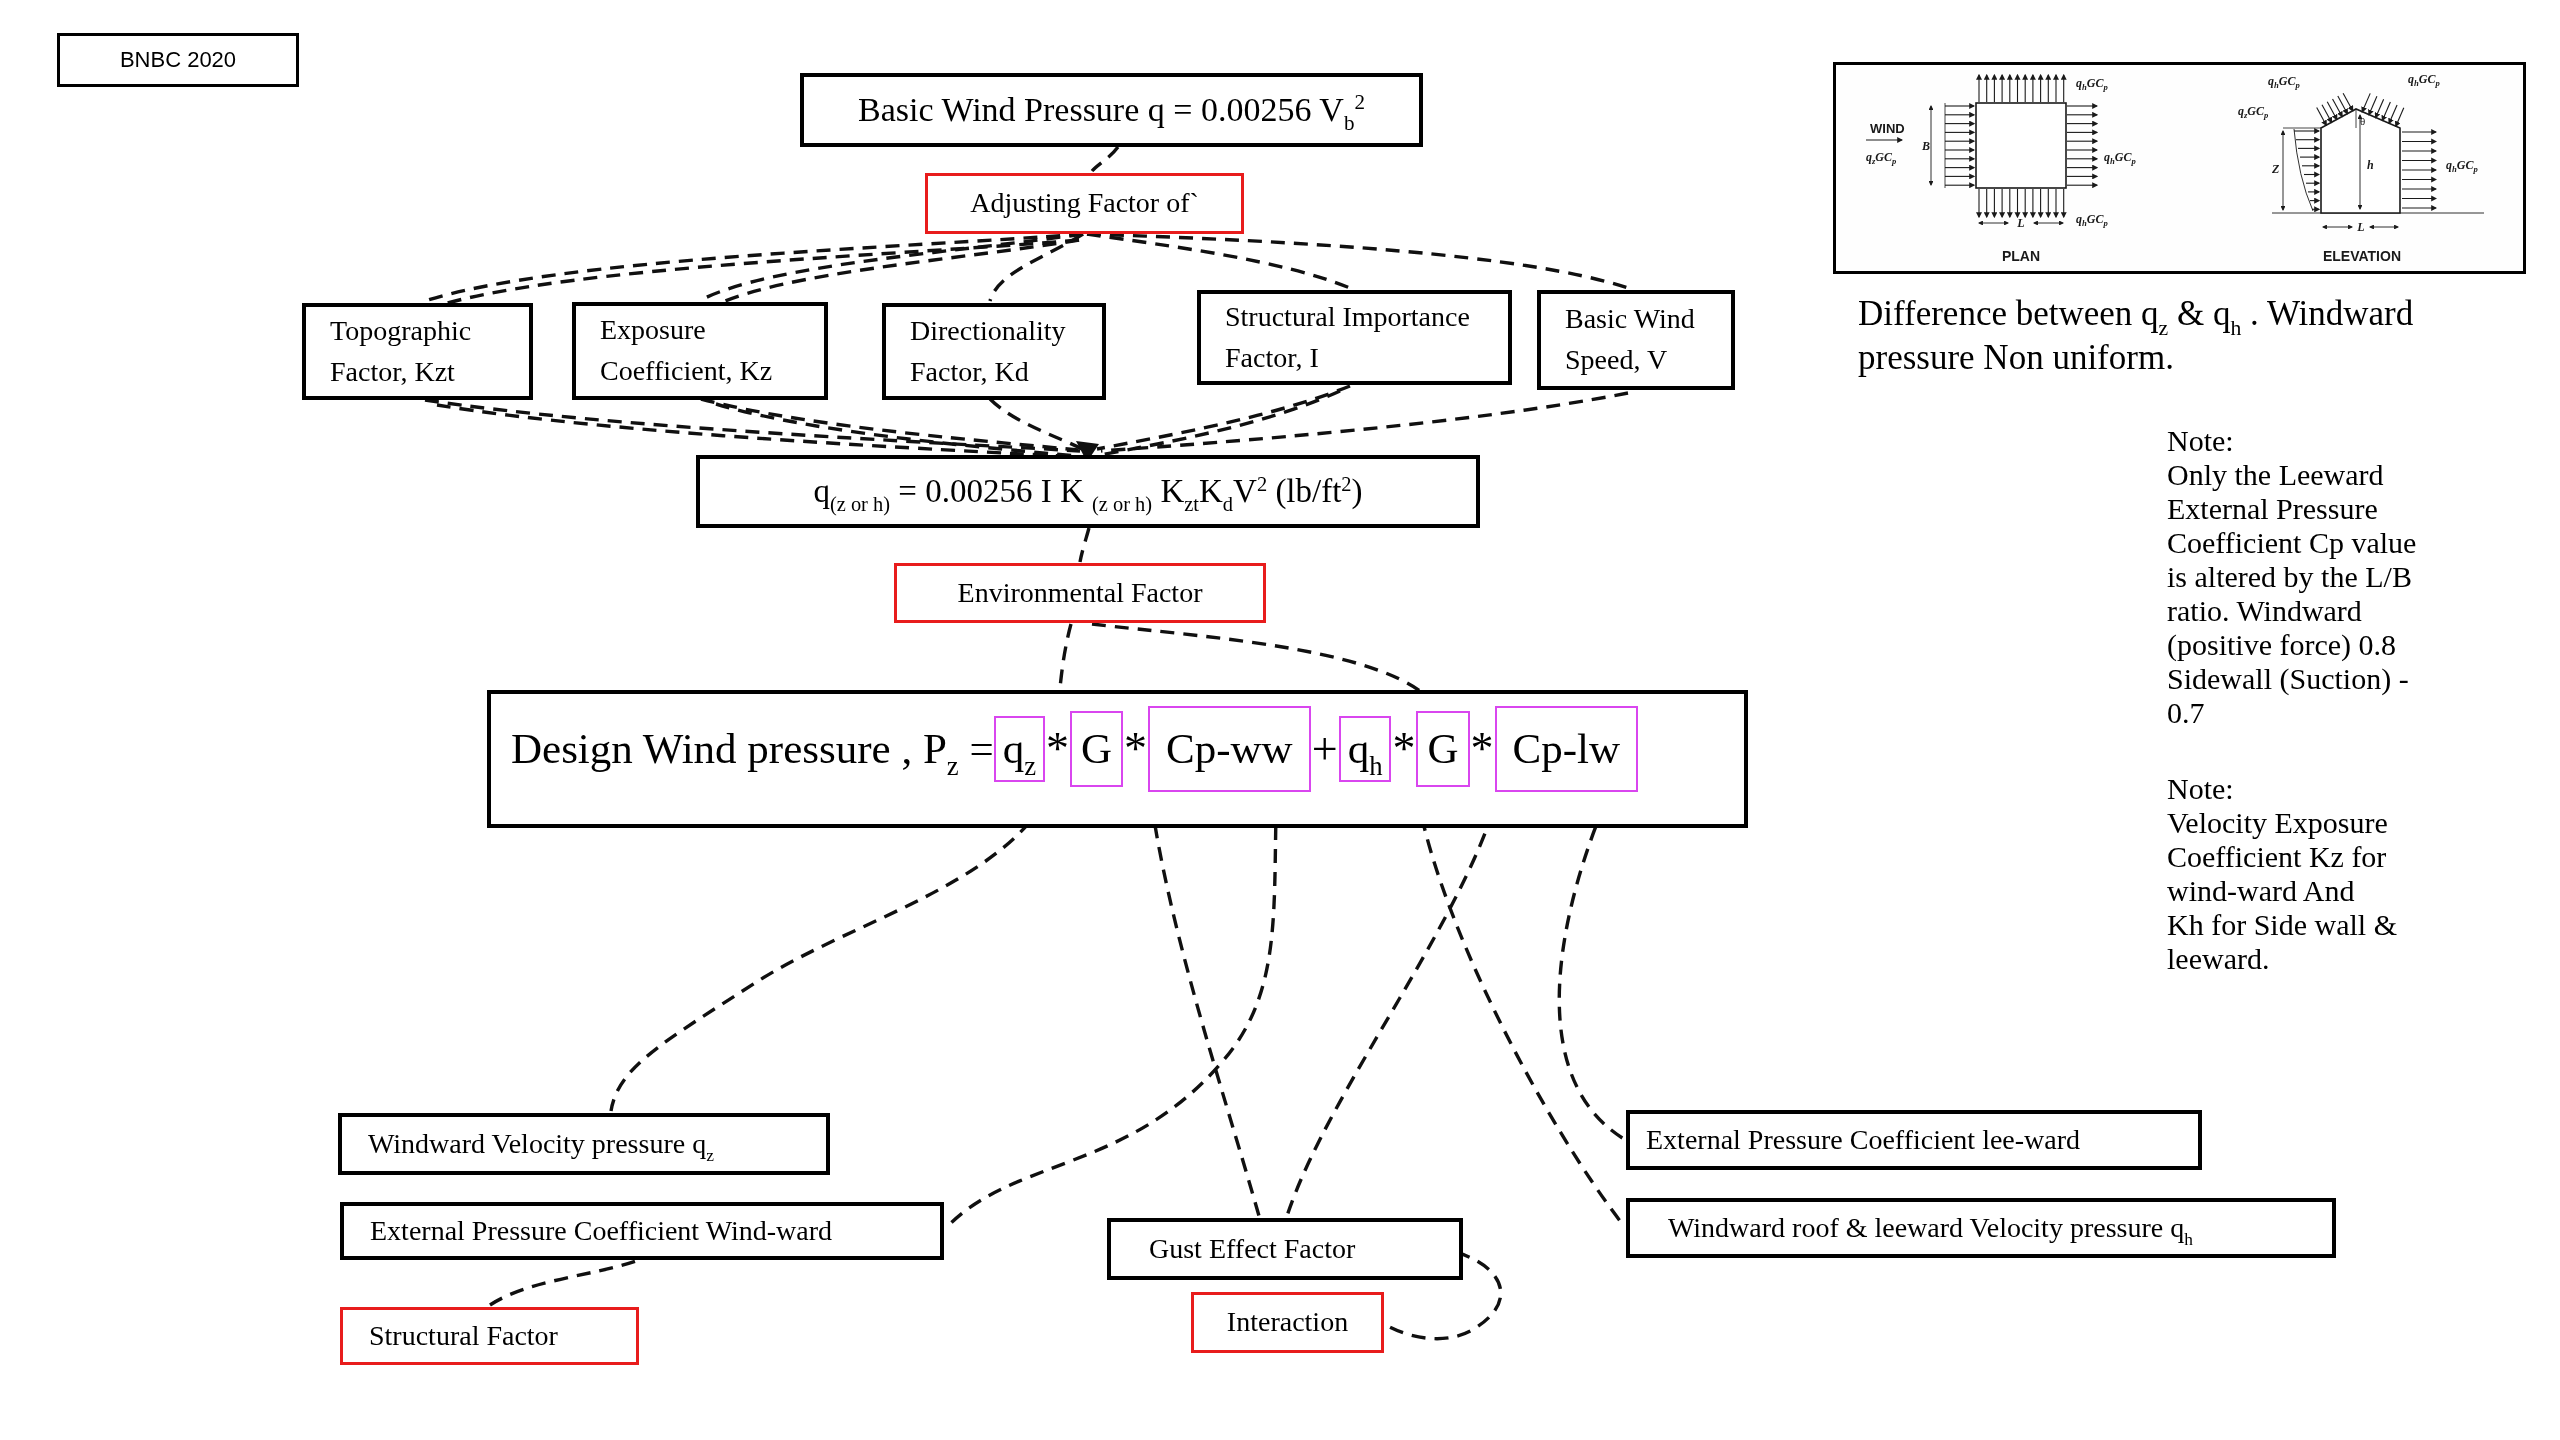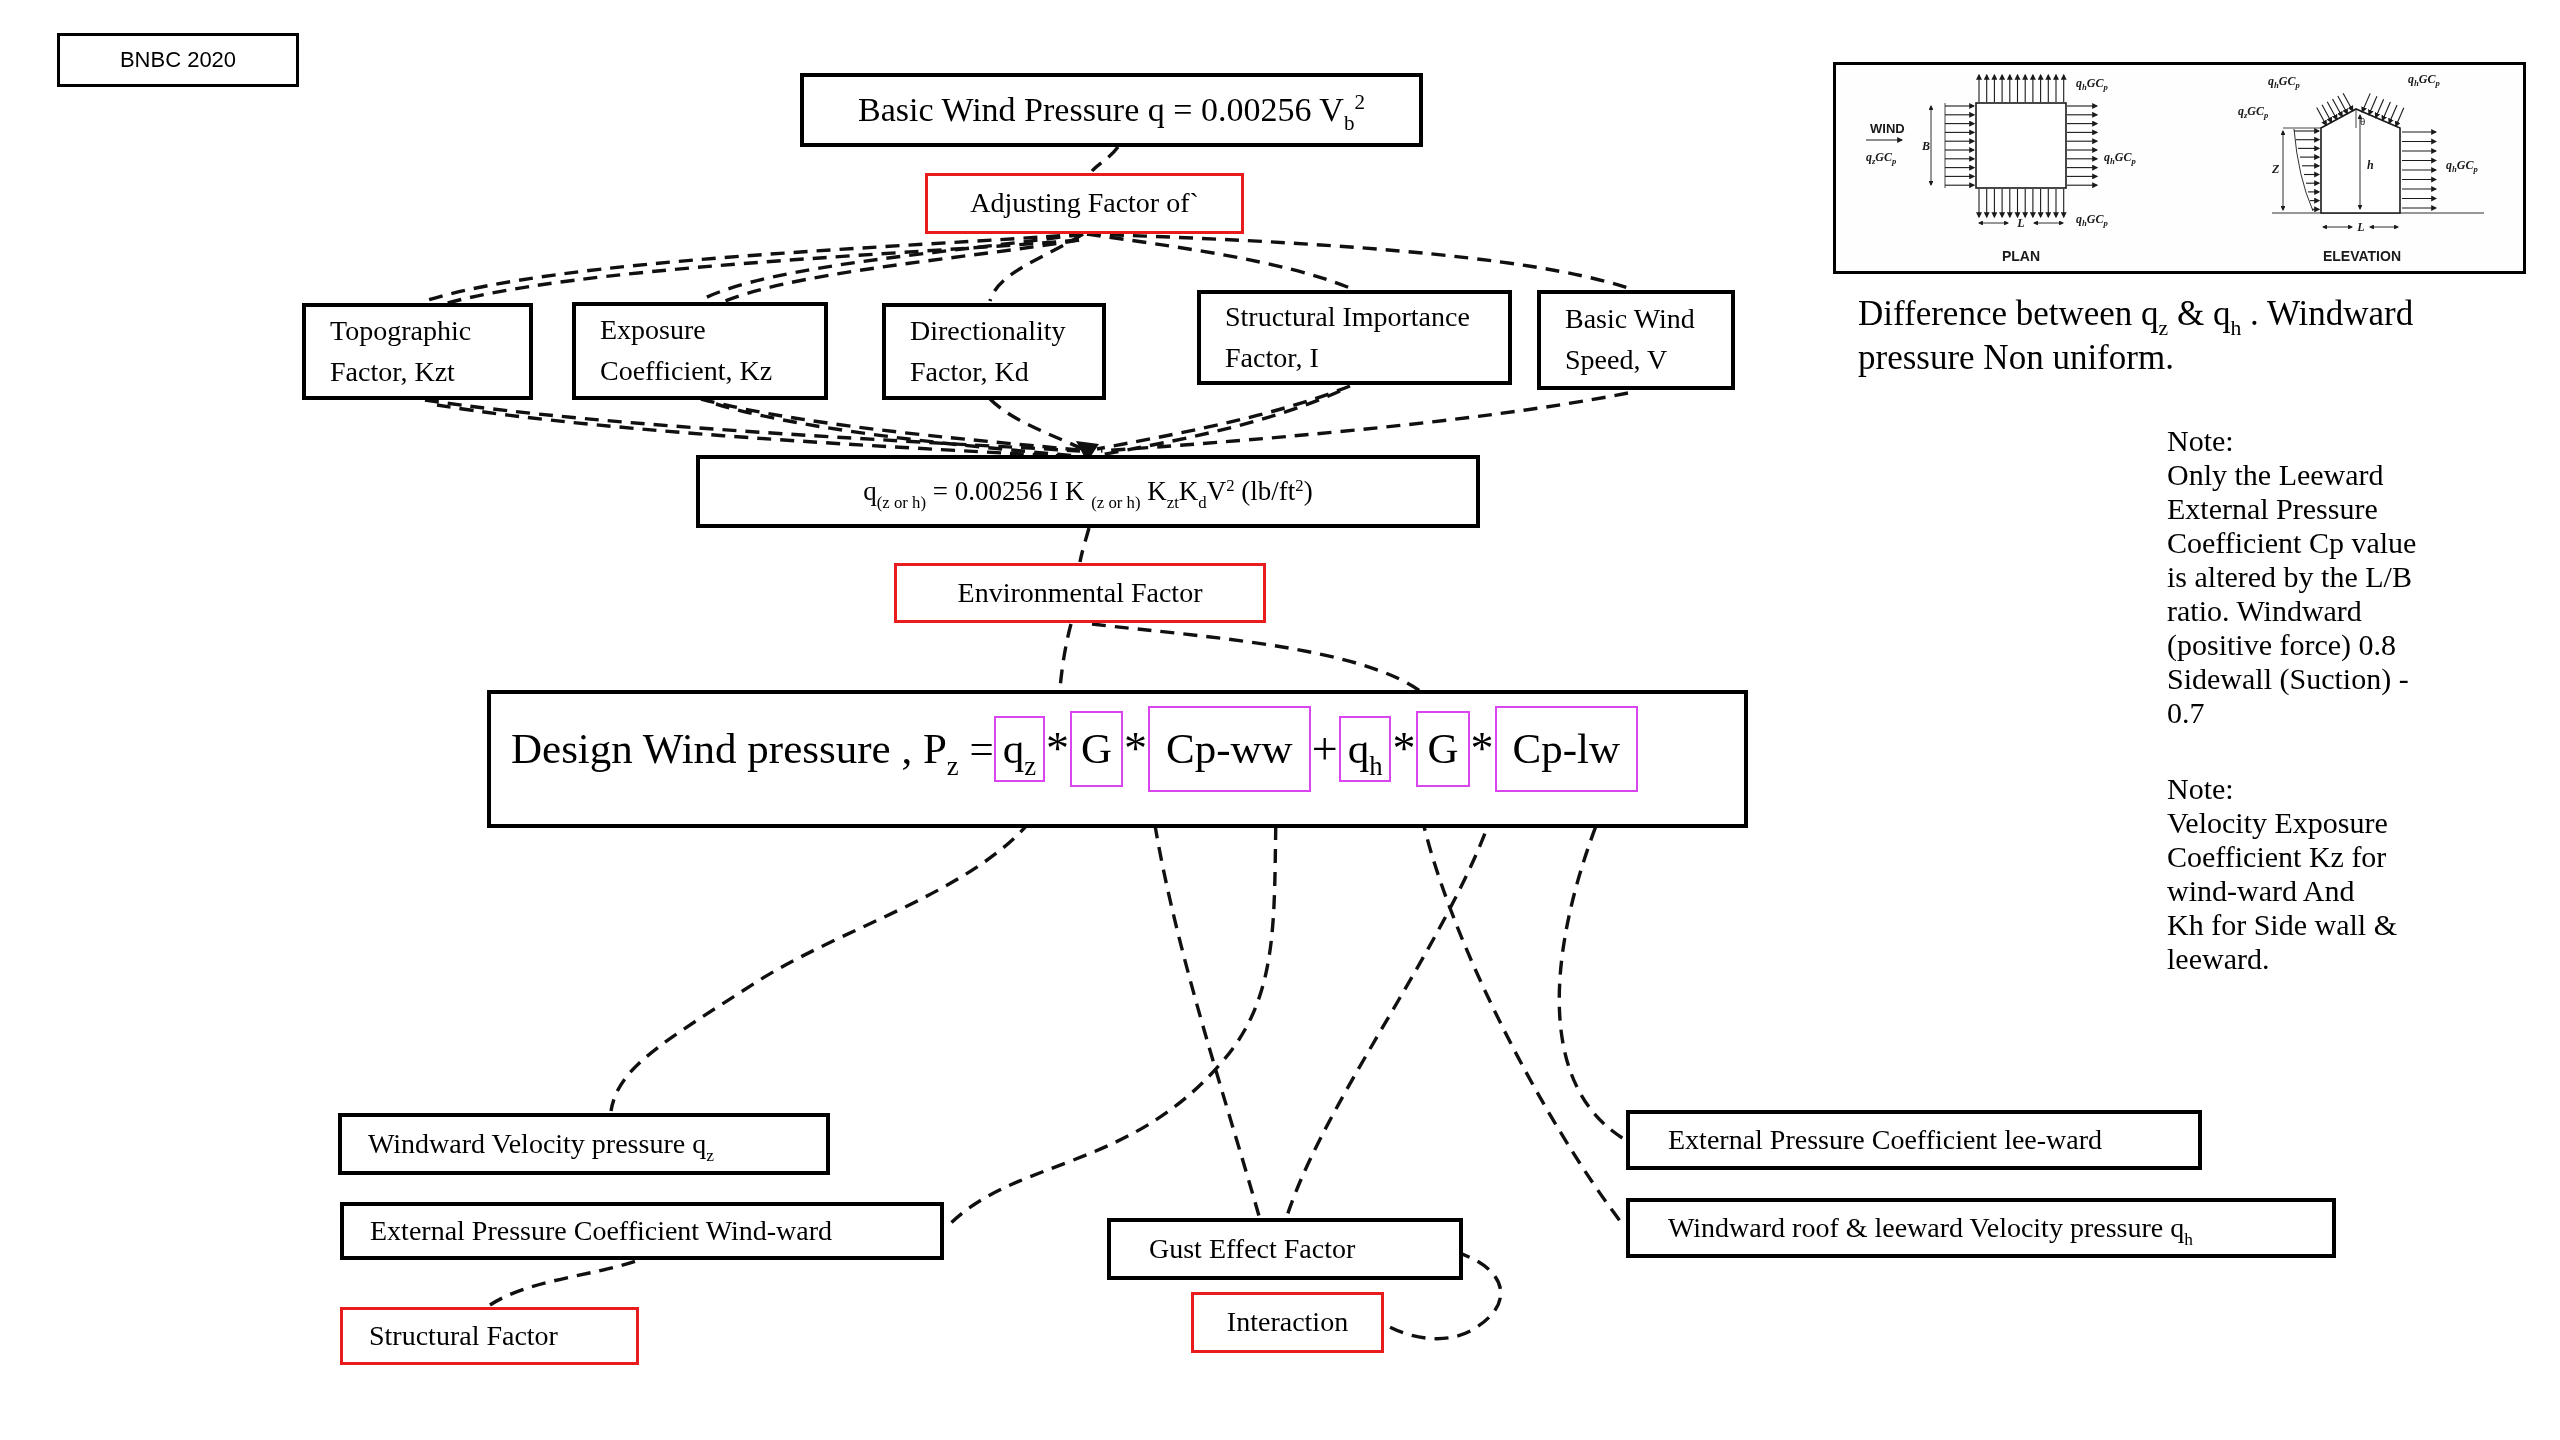--- a/index.html
+++ b/index.html
@@ -91,21 +91,21 @@
 </div>
 <div class="box twoline" style="left:1197px;top:290px;width:315px;height:95px;">
   <span>Structural Importance</span>
   <span>Factor, I</span>
 </div>
 <div class="box twoline" style="left:1537px;top:290px;width:198px;height:100px;">
   <span>Basic Wind</span>
   <span>Speed, V</span>
 </div>
 
-<div class="box center" style="left:696px;top:455px;width:784px;height:73px;font-size:27px;">
+<div class="box center" style="left:696px;top:455px;width:784px;height:73px;font-size:33px;">
   <span><span>q</span><span class="sub">(z or h)</span><span> = 0.00256 I K </span><span class="sub">(z or h)</span><span> K</span><span class="sub">zt</span><span>K</span><span class="sub">d</span><span>V</span><span class="sup">2</span><span> (lb/ft</span><span class="sup">2</span><span>)</span></span>
 </div>
 
 <div class="box red center" style="left:894px;top:563px;width:372px;height:60px;">
   <span>Environmental Factor</span>
 </div>
 
 <div class="box" style="left:487px;top:690px;width:1261px;height:138px;">
   <div id="design-row">
     <span><span>Design Wind pressure  , P</span><span class="sub">z</span><span> =</span></span>
@@ -131,21 +131,21 @@
 </div>
 <div class="box red padl" style="left:340px;top:1307px;width:299px;height:58px;">
   <span>Structural Factor</span>
 </div>
 <div class="box" style="left:1107px;top:1218px;width:356px;height:62px;padding-left:38px;">
   <span>Gust Effect Factor</span>
 </div>
 <div class="box red center" style="left:1191px;top:1292px;width:193px;height:61px;">
   <span>Interaction</span>
 </div>
-<div class="box" style="left:1626px;top:1110px;width:576px;height:60px;padding-left:38px;">
+<div class="box" style="left:1626px;top:1110px;width:576px;height:60px;padding-left:16px;">
   <span>External Pressure Coefficient lee-ward</span>
 </div>
 <div class="box" style="left:1626px;top:1198px;width:710px;height:60px;padding-left:38px;">
   <span><span>Windward roof &amp; leeward Velocity pressure q</span><span class="sub">h</span></span>
 </div>
 
 <div id="figwrap" style="left:1833px;top:62px;width:687px;height:206px;">
   <svg id="fig-svg" width="687" height="206" viewBox="0 0 687 206">
       <defs>
         <marker id="ah" viewBox="0 0 10 10" refX="8" refY="5" markerWidth="5.5" markerHeight="5.5" orient="auto-start-reverse">

